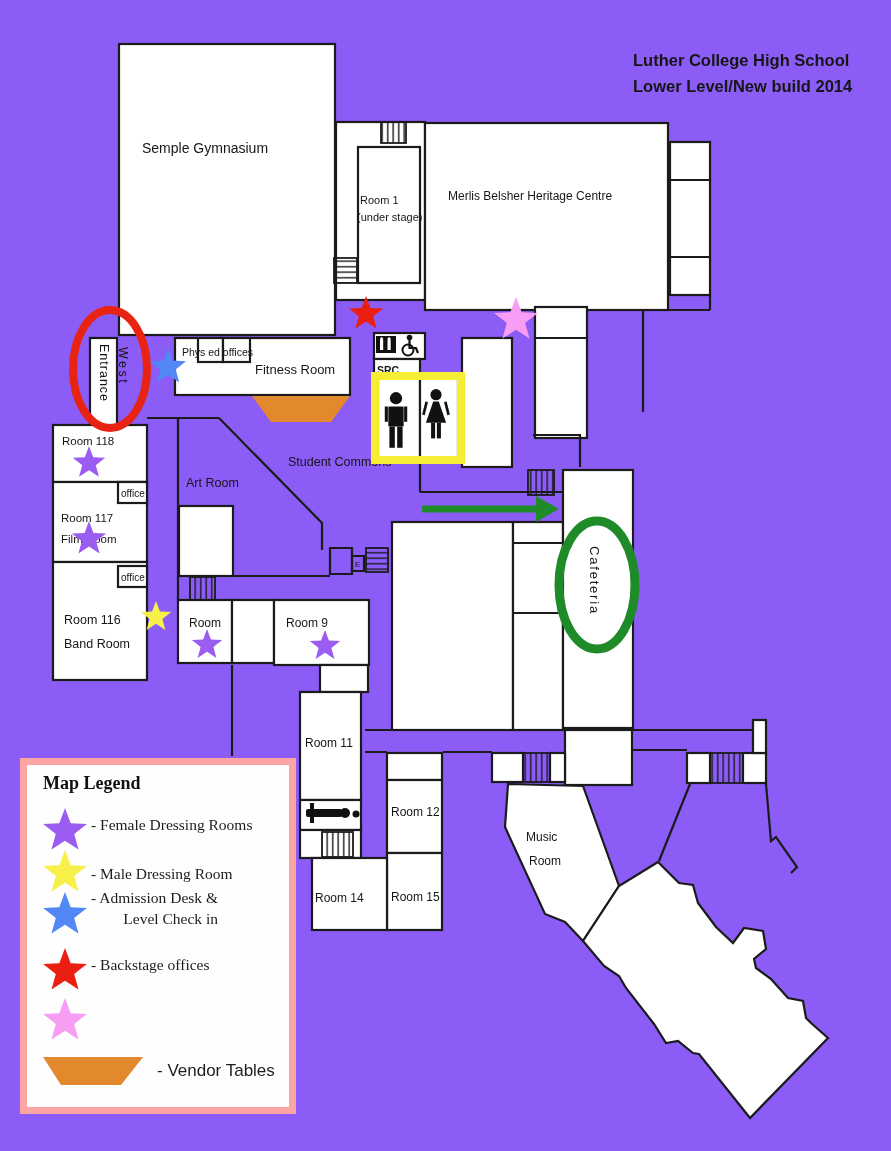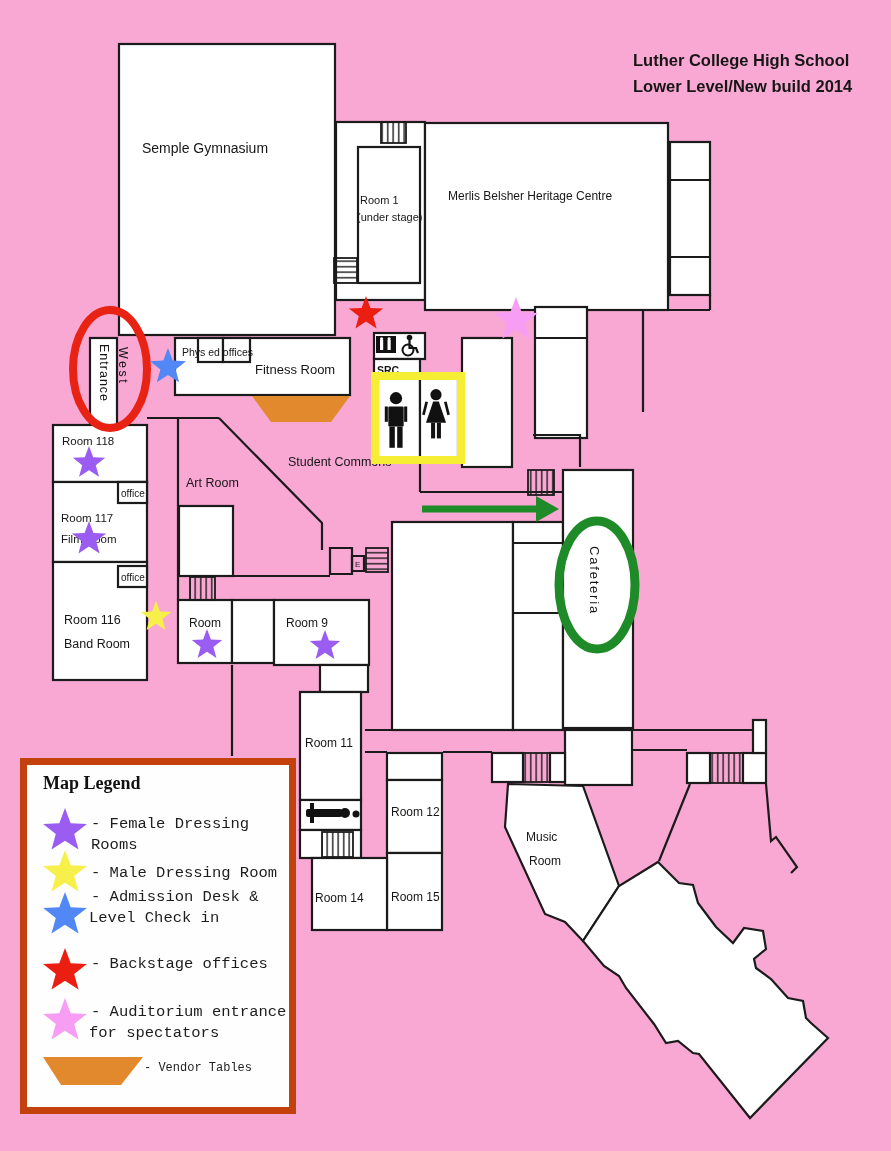--- a/index.html
+++ b/index.html
@@ -1,32 +1,32 @@
 <!DOCTYPE html>
 <html><head>
 <meta charset="utf-8">
 <style>
   html,body{margin:0;padding:0;background:#ffffff;}
-  .stage{position:relative;width:891px;height:1151px;background:#f9a8d4;overflow:hidden;
+  .stage{position:relative;width:891px;height:1151px;background:#8b5cf6;overflow:hidden;
          font-family:"Liberation Sans",sans-serif;}
   svg text{fill:#161616;}
   .maplbl{font-family:"Liberation Sans",sans-serif;}
   .ttl{font-weight:bold;font-size:16.5px;letter-spacing:0px;}
   
   .legend{position:absolute;left:20px;top:758px;width:262px;height:342px;
-          background:#fefefe;border:7px solid #c2410c;}
+          background:#fefefe;border:7px solid #fca5a5;}
   .lg-title{position:absolute;left:16px;top:8px;font-family:"Liberation Serif",serif;
             font-weight:bold;font-size:18px;color:#111;}
   .lg-star{position:absolute;left:12px;width:52px;height:52px;}
-  .lg-label{position:absolute;left:64px;font-family:Liberation Mono, monospace;
-            font-size:15.5px;color:#1d1d1d;line-height:21px;}
+  .lg-label{position:absolute;left:64px;font-family:Liberation Serif, serif;
+            font-size:15.5px;color:#1d1d1d;line-height:21px;text-align:right;}
   .lg-label .l2{display:block;margin-left:-2px;}
   .lg-trap{position:absolute;left:14px;width:104px;height:32px;}
-  .lg-label-trap{position:absolute;left:117px;font-family:Liberation Mono, monospace;
-                 font-size:12px;color:#1d1d1d;}
+  .lg-label-trap{position:absolute;left:130px;font-family:Liberation Sans, sans-serif;
+                 font-size:17px;color:#1d1d1d;}
 </style>
 </head>
 <body>
 
 <div class="stage">
 
 <svg width="891" height="1151" viewBox="0 0 891 1151">
   <defs>
     <pattern id="stv" width="5.5" height="10" patternUnits="userSpaceOnUse">
       <path d="M2.7,0 V10" stroke="#1b1b1b" stroke-width="1.4"></path>
@@ -246,23 +246,20 @@
 
   <svg class="lg-star" style="top:180px" viewBox="-26 -26 52 52">
     <use href="#star" transform="scale(1.15)" fill="#ea1f12"></use>
       </svg>
   <div class="lg-label" style="top:189px">
     <span>- Backstage offices</span></div>
 
   <svg class="lg-star" style="top:230px" viewBox="-26 -26 52 52">
     <use href="#star" transform="scale(1.15)" fill="#f79df3"></use>
       </svg>
-  <div class="lg-label" style="top:237px">
-    <span>- Auditorium entrance</span>
-    <span class="l2">for spectators</span></div>
 
   <svg class="lg-trap" style="top:290px" viewBox="0 0 104 32">
     <polygon points="2,2 102,2 80,30 20,30" fill="#e2892d"></polygon>
       </svg>
   <div class="lg-label-trap" style="top:296px">- Vendor Tables</div>
 </div>
 
 </div>
 
 </body></html>

